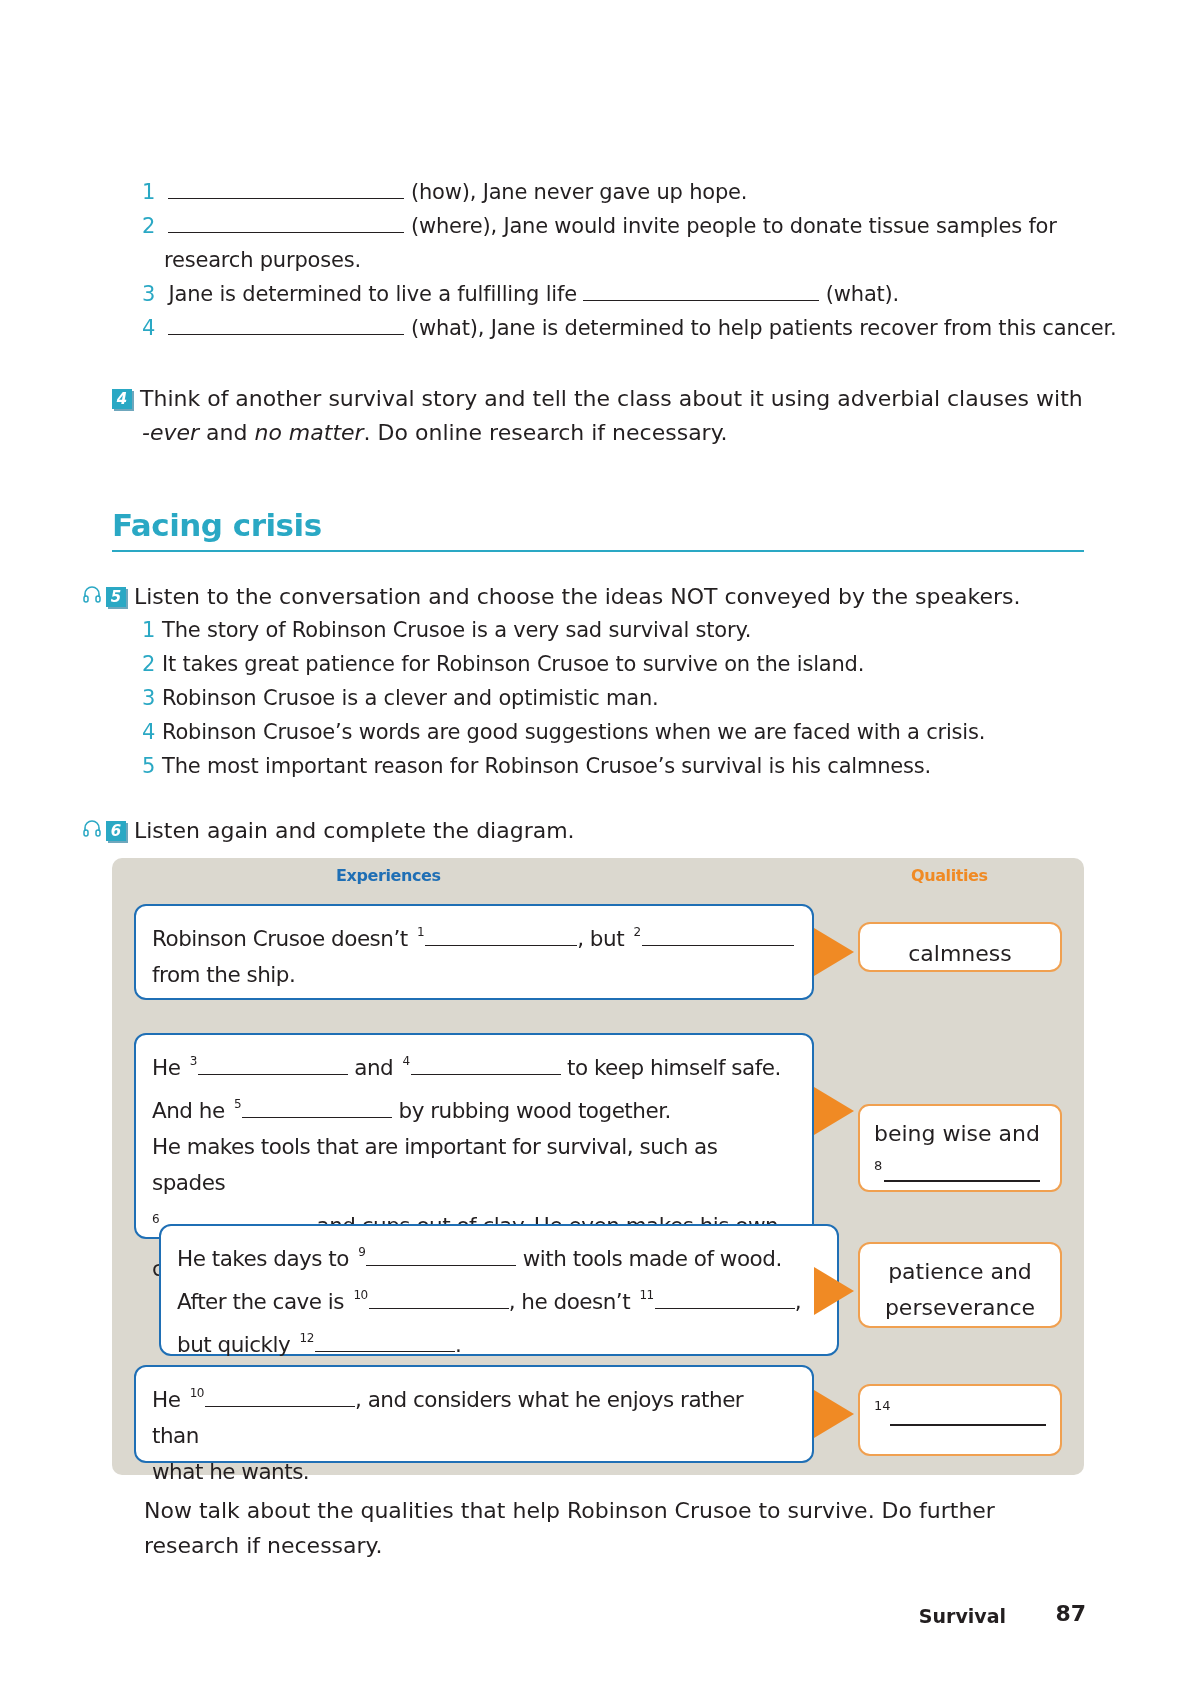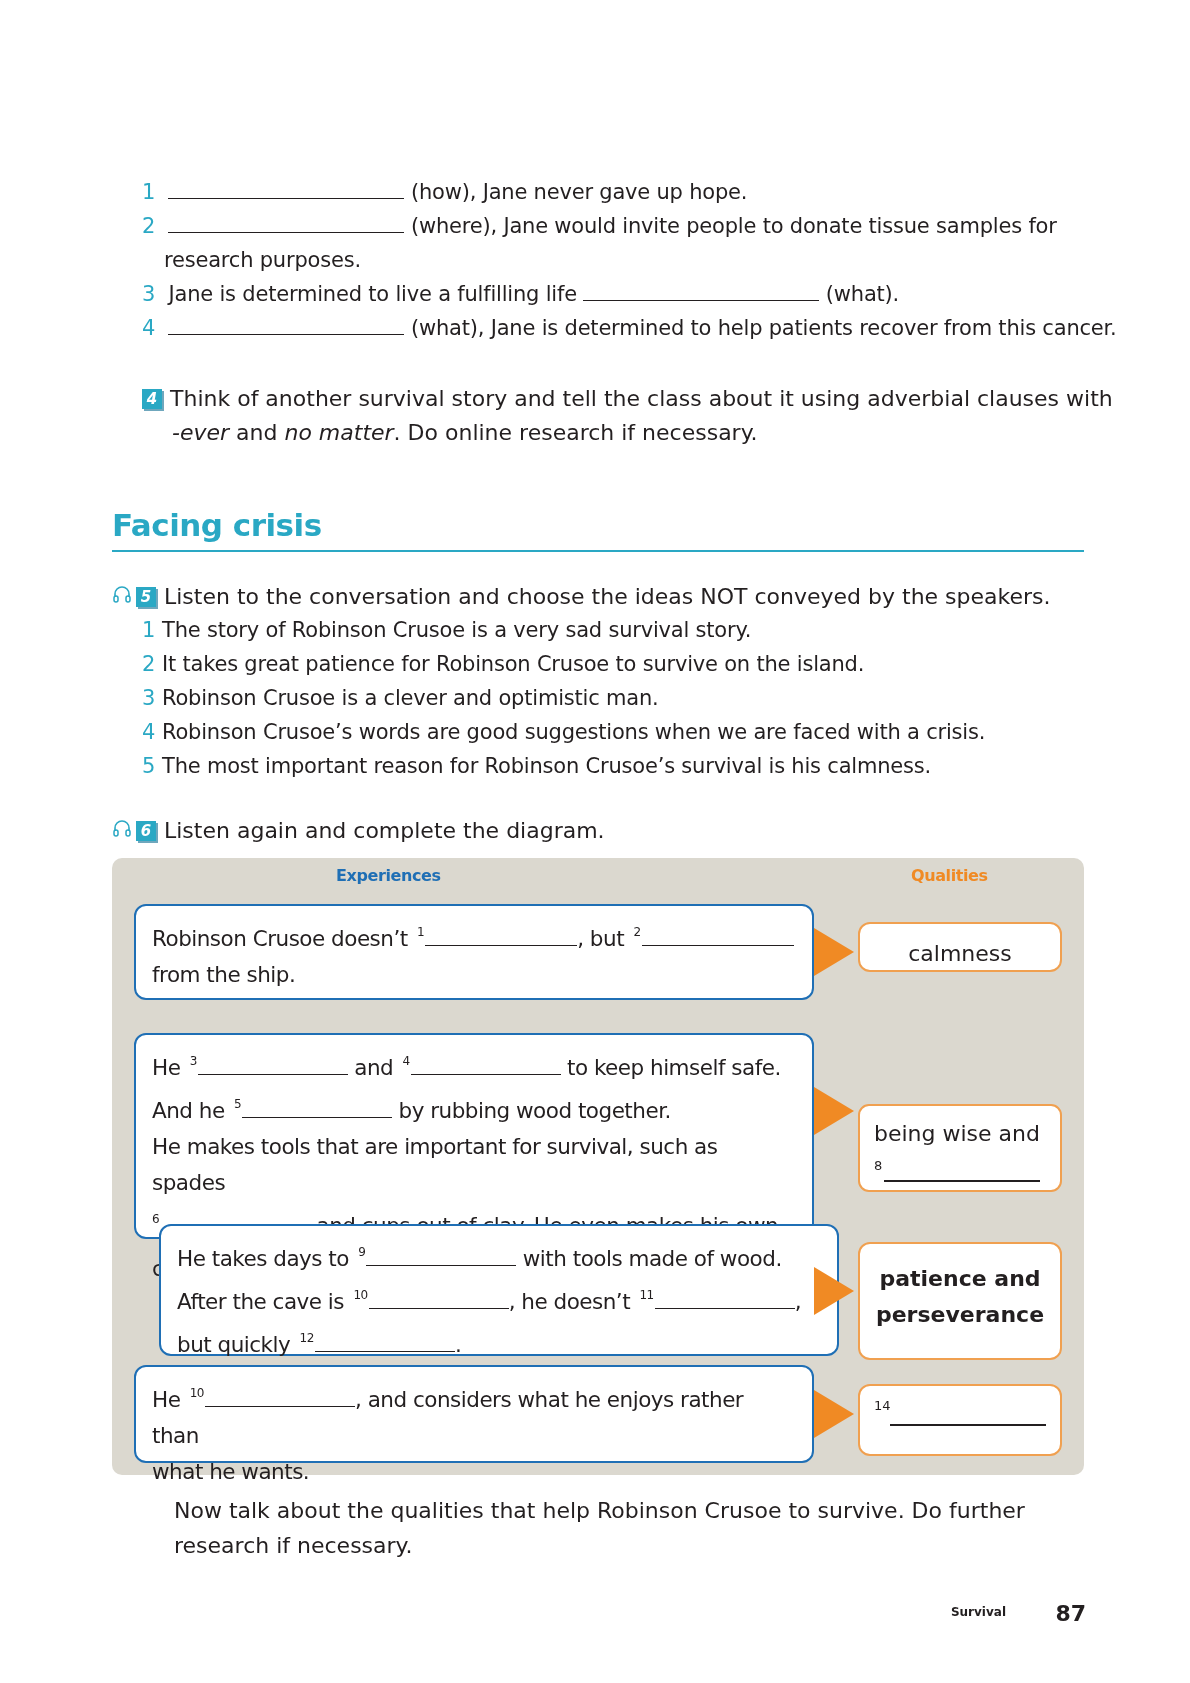--- a/index.html
+++ b/index.html
@@ -1,42 +1,42 @@
 <!DOCTYPE html>
 <html><head>
 <meta charset="utf-8">
 <style>
   html, body { margin: 0; padding: 0; background: #ffffff; }
   body { width: 1190px; height: 1683px; position: relative; overflow: hidden;
          font-family: "DejaVu Sans", "Liberation Sans", sans-serif; color: #231f20; }
   .line { position: absolute; font-size: 21px; line-height: 30px; white-space: nowrap; letter-spacing: -0.2px; }
   .num { color: #2aa8c4; display: inline-block; width: 20px; }
   .blank { display: inline-block; border-bottom: 1.5px solid #231f20; height: 18px; vertical-align: baseline; }
-  .task { position: absolute; font-size: 22px; line-height: 34px; white-space: nowrap; margin-left: 30px; }
+  .task { position: absolute; font-size: 22px; line-height: 34px; white-space: nowrap; }
   .badge { display: inline-block; width: 20px; height: 20px; background: #2aa8c4; color: #fff;
            font-weight: bold; font-style: italic; font-size: 15px; line-height: 20px; text-align: center;
            vertical-align: 2px; margin-right: 8px; box-shadow: 2px 2px 0 #6fa7bd; }
   .headphones { display: inline-block; width: 20px; height: 20px; vertical-align: 0px; margin-right: 4px; }
   .section-title { position: absolute; left: 112px; top: 507px; font-size: 31px; font-weight: bold;
                    color: #2aa8c4; letter-spacing: -0.5px; }
   .section-rule { position: absolute; left: 112px; top: 550px; width: 972px; height: 2px; background: #2aa8c4; }
   .panel { position: absolute; left: 112px; top: 858px; width: 972px; height: 617px; background: #dbd8cf; border-radius: 10px; }
   .col-head { position: absolute; font-size: 16px; font-weight: bold; letter-spacing: -0.4px; }
   .exp-box { position: absolute; left: 134px; width: 680px; background: #fff; border: 2.5px solid #1f6fb5;
              border-radius: 12px; box-sizing: border-box; padding: 8px 16px; font-size: 21.5px; line-height: 36px;
              letter-spacing: -0.5px; }
   .exp-box sup { font-size: 12px; vertical-align: 10px; margin: 0 1px 0 3px; }
   .exp-box .blank { width: 150px; height: 20px; }
   .arrow { position: absolute; width: 0; height: 0; border-top: 24px solid transparent; border-bottom: 24px solid transparent;
            border-left: 40px solid #f08a24; }
   .qual-box { position: absolute; left: 858px; width: 204px; background: #fff; border: 2.5px solid #f0a050;
               border-radius: 12px; box-sizing: border-box; font-size: 22px; line-height: 36px; text-align: center; }
   .qual-box .small-num { position: absolute; font-size: 13px; }
   .qual-box .qline { position: absolute; height: 1.5px; background: #231f20; }
-  .footer-label { position: absolute; right: 184px; top: 1605px; font-size: 12px; font-weight: bold; }
+  .footer-label { position: absolute; right: 184px; top: 1605px; font-size: 19px; font-weight: bold; }
   .footer-page { position: absolute; right: 104px; top: 1601px; font-size: 22px; font-weight: bold; }
 </style>
 </head>
 <body>
 
 <div class="line" style="left:142px; top:177px;">
   <span class="num">1</span>
   <span class="blank" style="width:236px;"></span>
   <span>(how), Jane never gave up hope.</span>
 </div>
@@ -115,21 +115,21 @@
   <span class="small-num" style="left:14px; top:52px; line-height:16px;">8</span>
   <div class="qline" style="left:24px; right:20px; top:74px;"></div>
 </div>
 
 <div class="exp-box" style="top:1224px; height:132px;margin-left:25px;">
   <div><span>He takes days to </span><sup>9</sup><span class="blank"></span><span> with tools made of wood.</span></div>
   <div><span>After the cave is </span><sup>10</sup><span class="blank" style="width:140px;"></span><span>, he doesn’t </span><sup>11</sup><span class="blank" style="width:140px;"></span><span>,</span></div>
   <div><span>but quickly </span><sup>12</sup><span class="blank" style="width:140px;"></span><span>.</span></div>
 </div>
 <div class="arrow" style="left:814px; top:1267px;"></div>
-<div class="qual-box" style="top:1242px; height:118px; padding-top:17px;font-weight:bold;">
+<div class="qual-box" style="top:1242px; height:86px; padding-top:10px;">
   <div>patience and</div>
   <div>perseverance</div>
 </div>
 
 <div class="exp-box" style="top:1365px; height:98px;">
   <div><span>He </span><sup>10</sup><span class="blank"></span><span>, and considers what he enjoys rather than</span></div>
   <div>what he wants.</div>
 </div>
 <div class="arrow" style="left:814px; top:1390px;"></div>
 <div class="qual-box" style="top:1384px; height:72px;">

